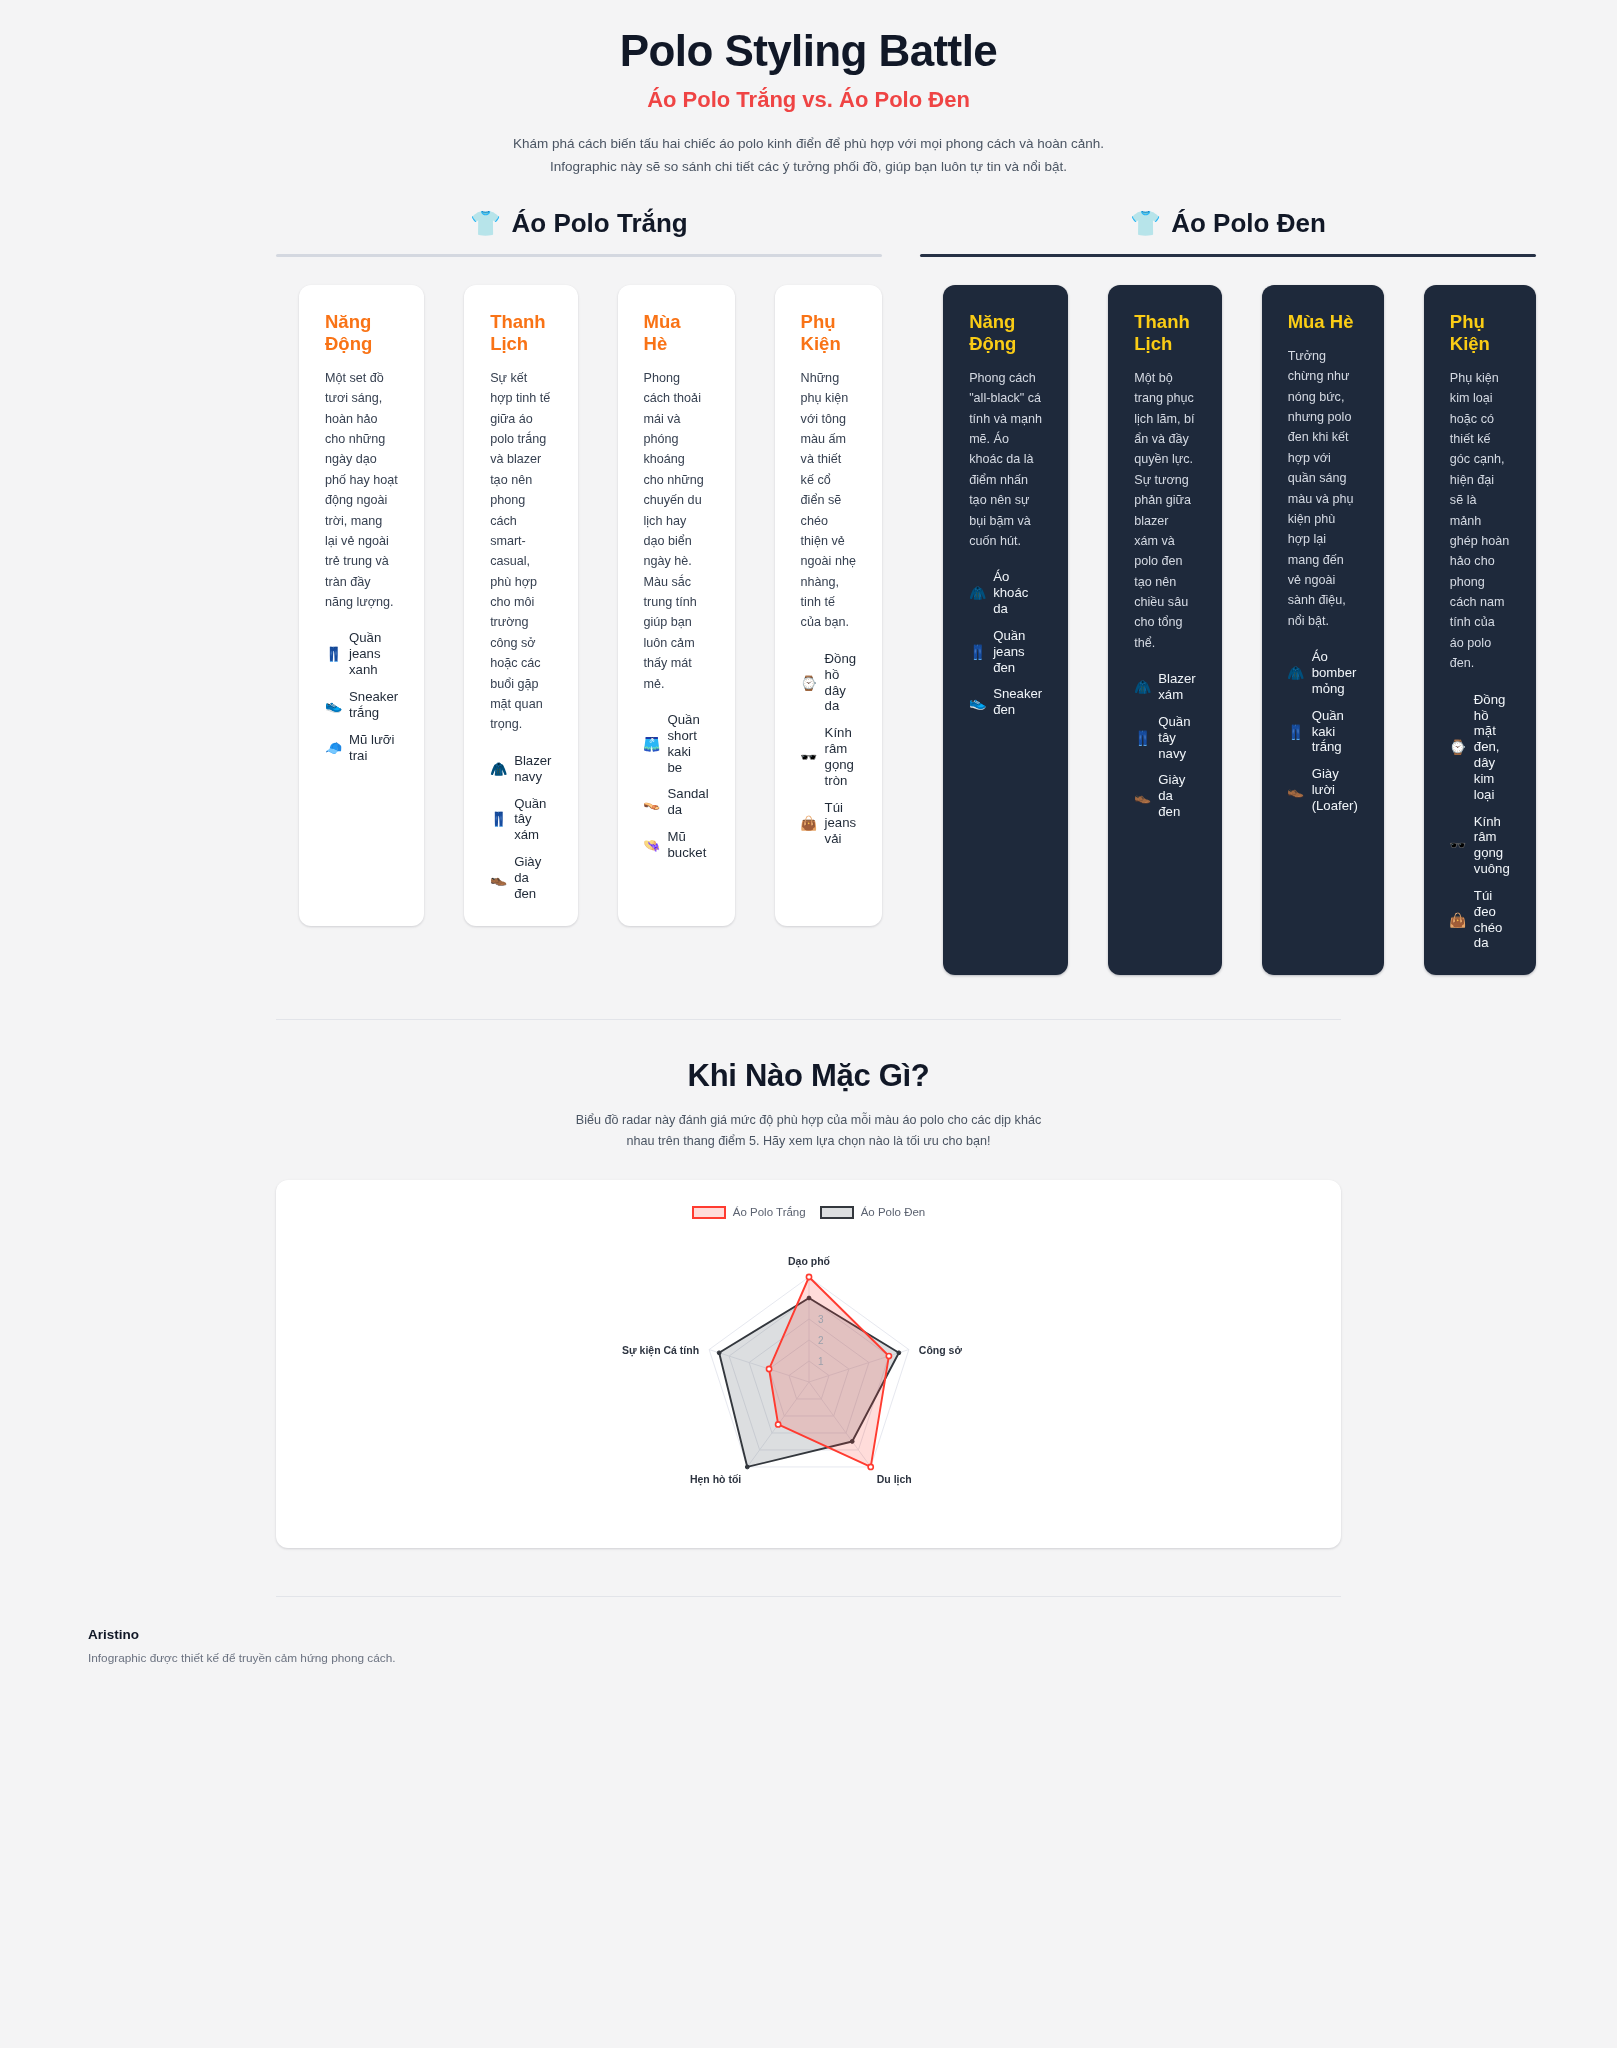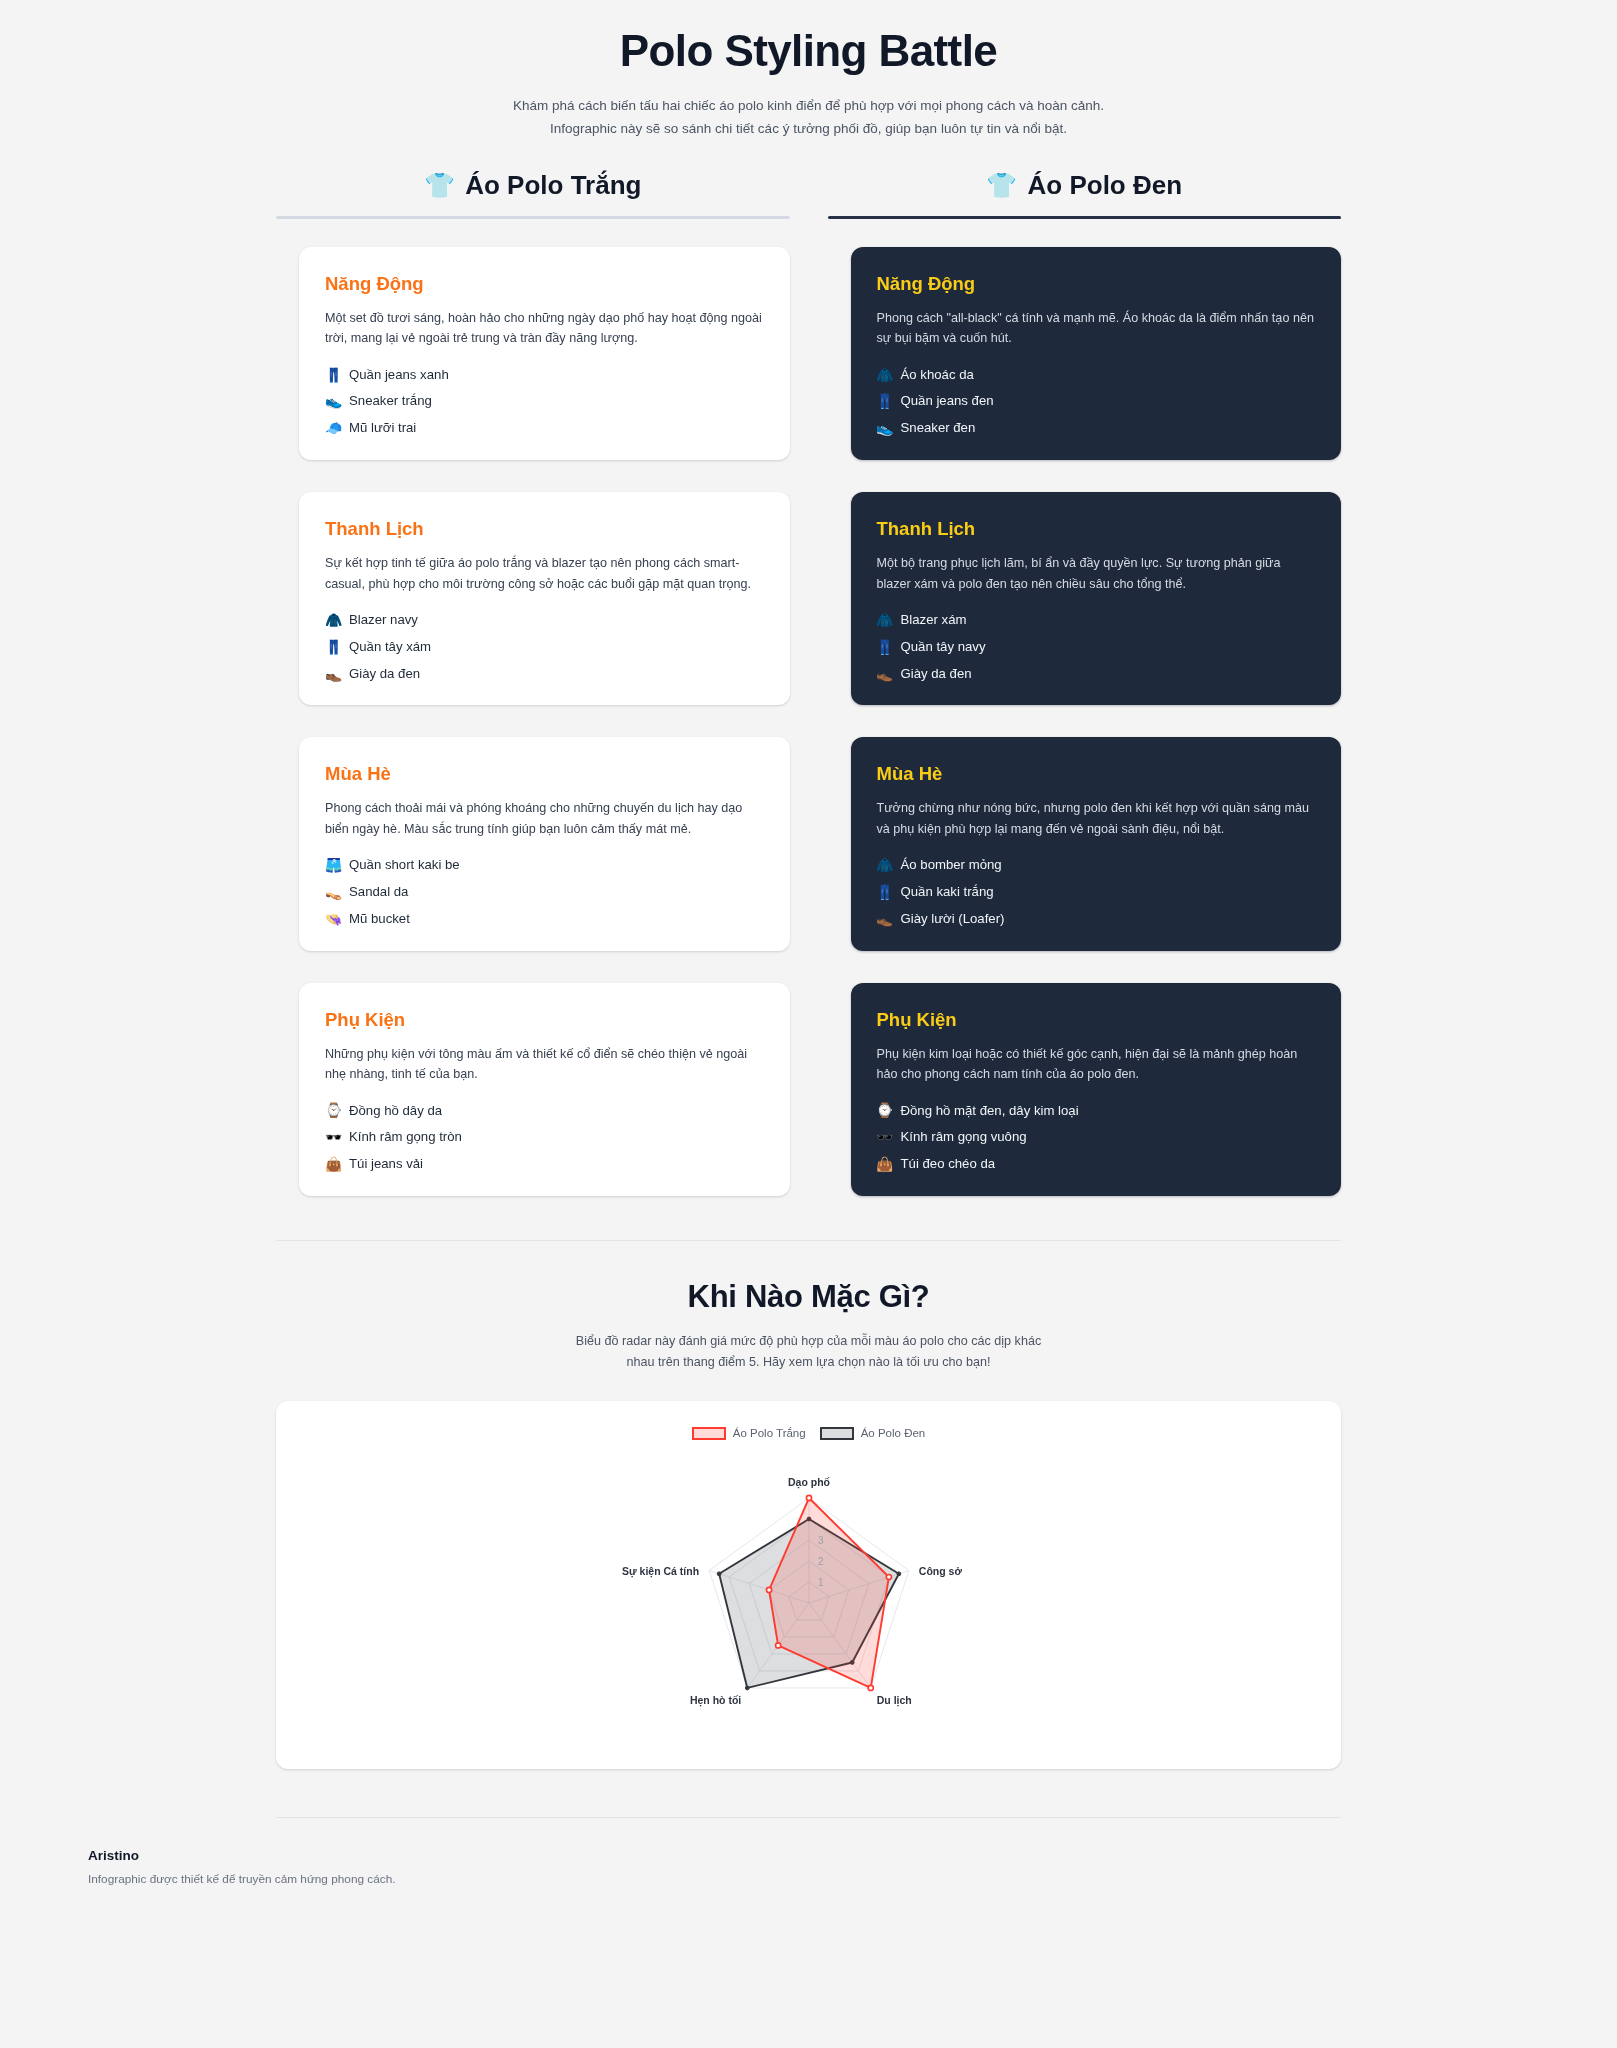--- a/index.html
+++ b/index.html
@@ -65,21 +65,21 @@
     display: flex;
     align-items: center;
     justify-content: center;
     gap: 10px;
   }
   .col-head .shirt { font-size: 25px; line-height: 1; }
   .col-rule { height: 3px; border-radius: 2px; }
   .col-rule.light { background: #d4d8e0; }
   .col-rule.dark  { background: #263145; }
 
-  .cards { margin-top: 28px; display: flex; flex-direction: column; gap: 32px; padding-left: 23px; }
+  .cards { margin-top: 28px; display: flex; flex-direction: row; gap: 40px; padding-left: 23px; }
 
   .card {
     border-radius: 12px;
     padding: 26px 26px 24px 26px;
     min-height: 182px;
   }
   .card.light {
     background: #ffffff;
     box-shadow: 0 1px 3px rgba(16,24,40,.10), 0 1px 2px rgba(16,24,40,.06);
   }
@@ -173,20 +173,21 @@
   .footer-brand { font-size: 13.5px; font-weight: 700; color: #111827; margin: 0; }
   .footer-note { font-size: 11.8px; color: #6b7280; margin: 9px 0 0 0; }
 </style>
 </head>
 <body>
 
 <div class="page">
 
   <header class="hero">
     <h1 class="hero-title">Polo Styling Battle</h1>
+    <p class="hero-sub">Áo Polo Trắng vs. Áo Polo Đen</p>
     <p class="hero-desc">
       <span>Khám phá cách biến tấu hai chiếc áo polo kinh điển để phù hợp với mọi phong cách và hoàn cảnh.</span>
       <span>Infographic này sẽ so sánh chi tiết các ý tưởng phối đồ, giúp bạn luôn tự tin và nổi bật.</span>
     </p>
   </header>
 
   <section class="grid">
 
     <div>
       <div class="col-head">

